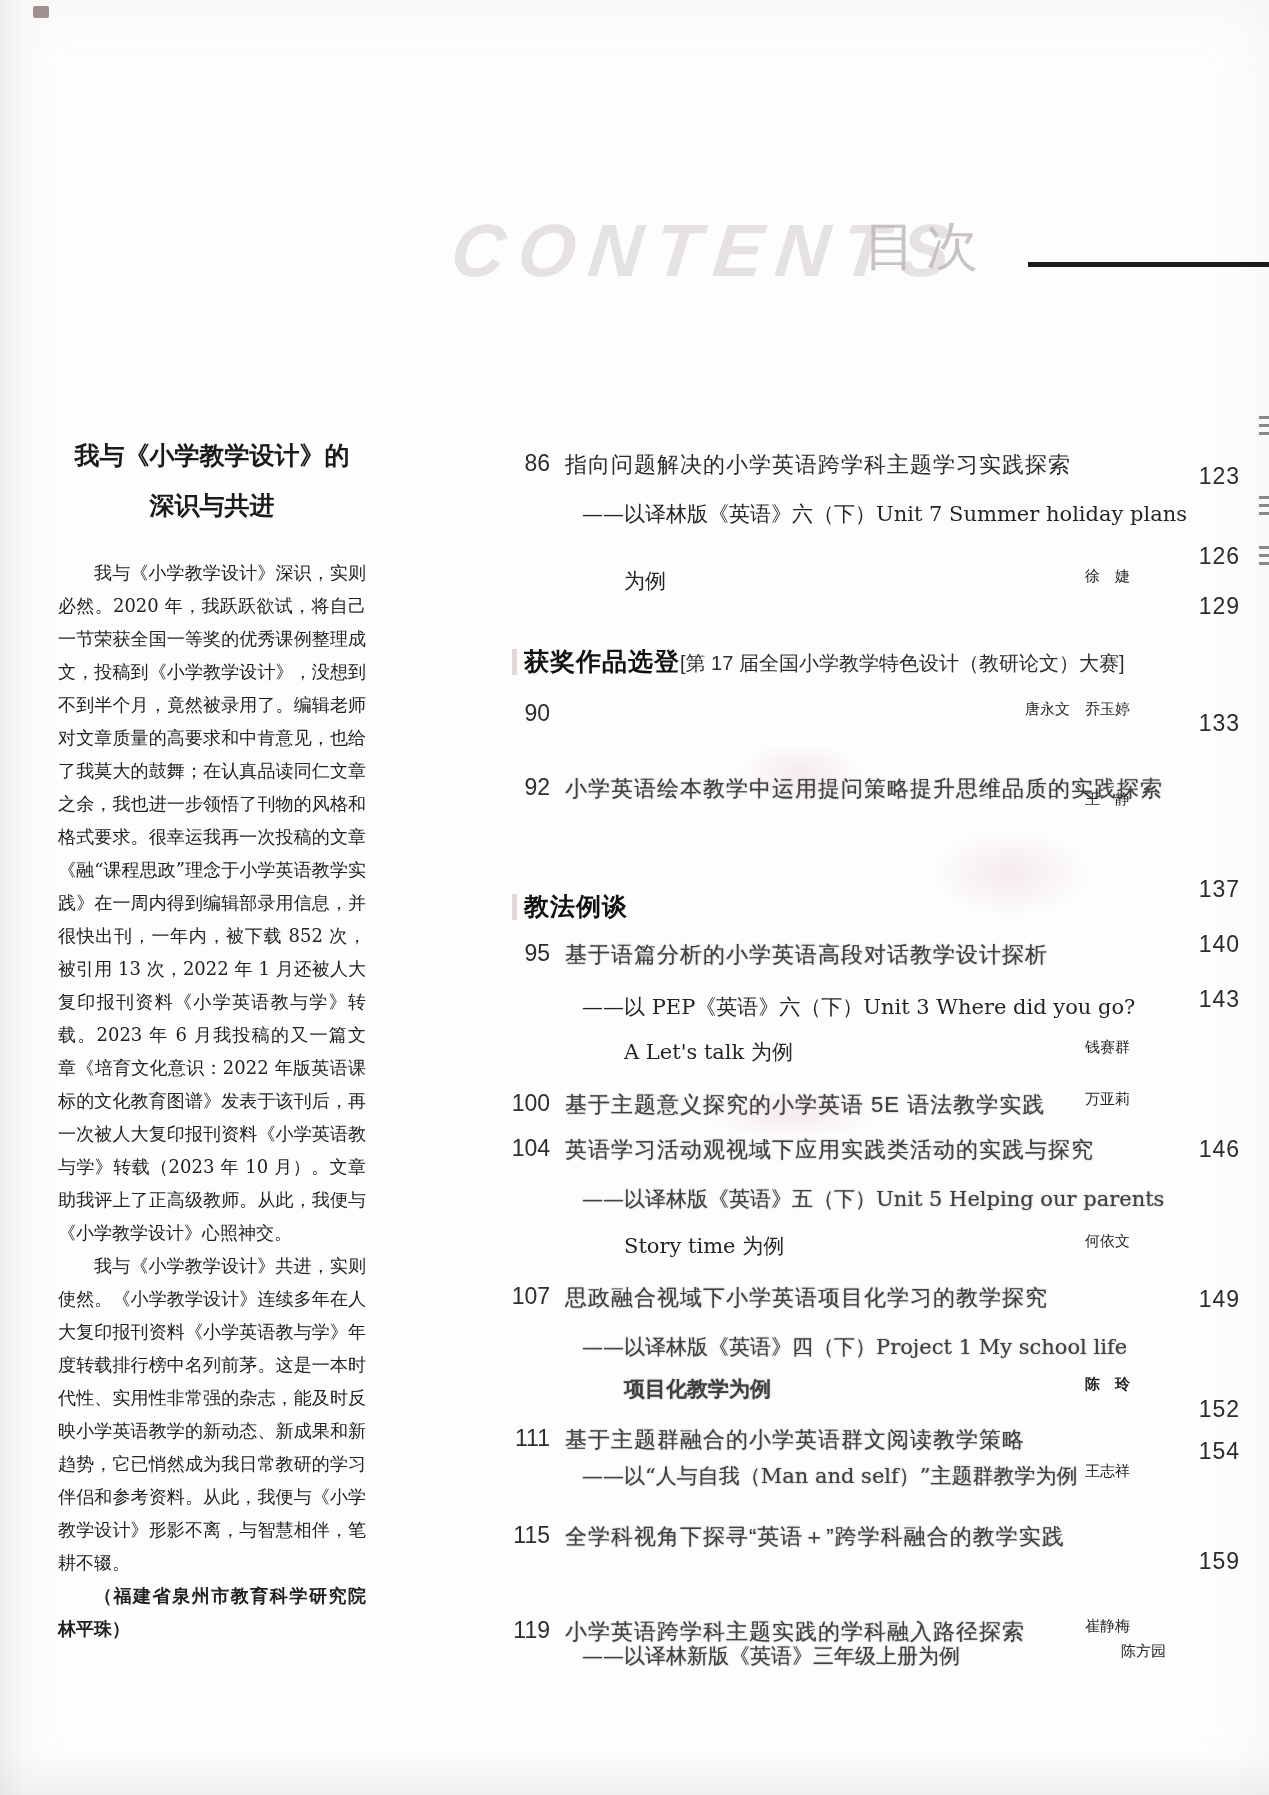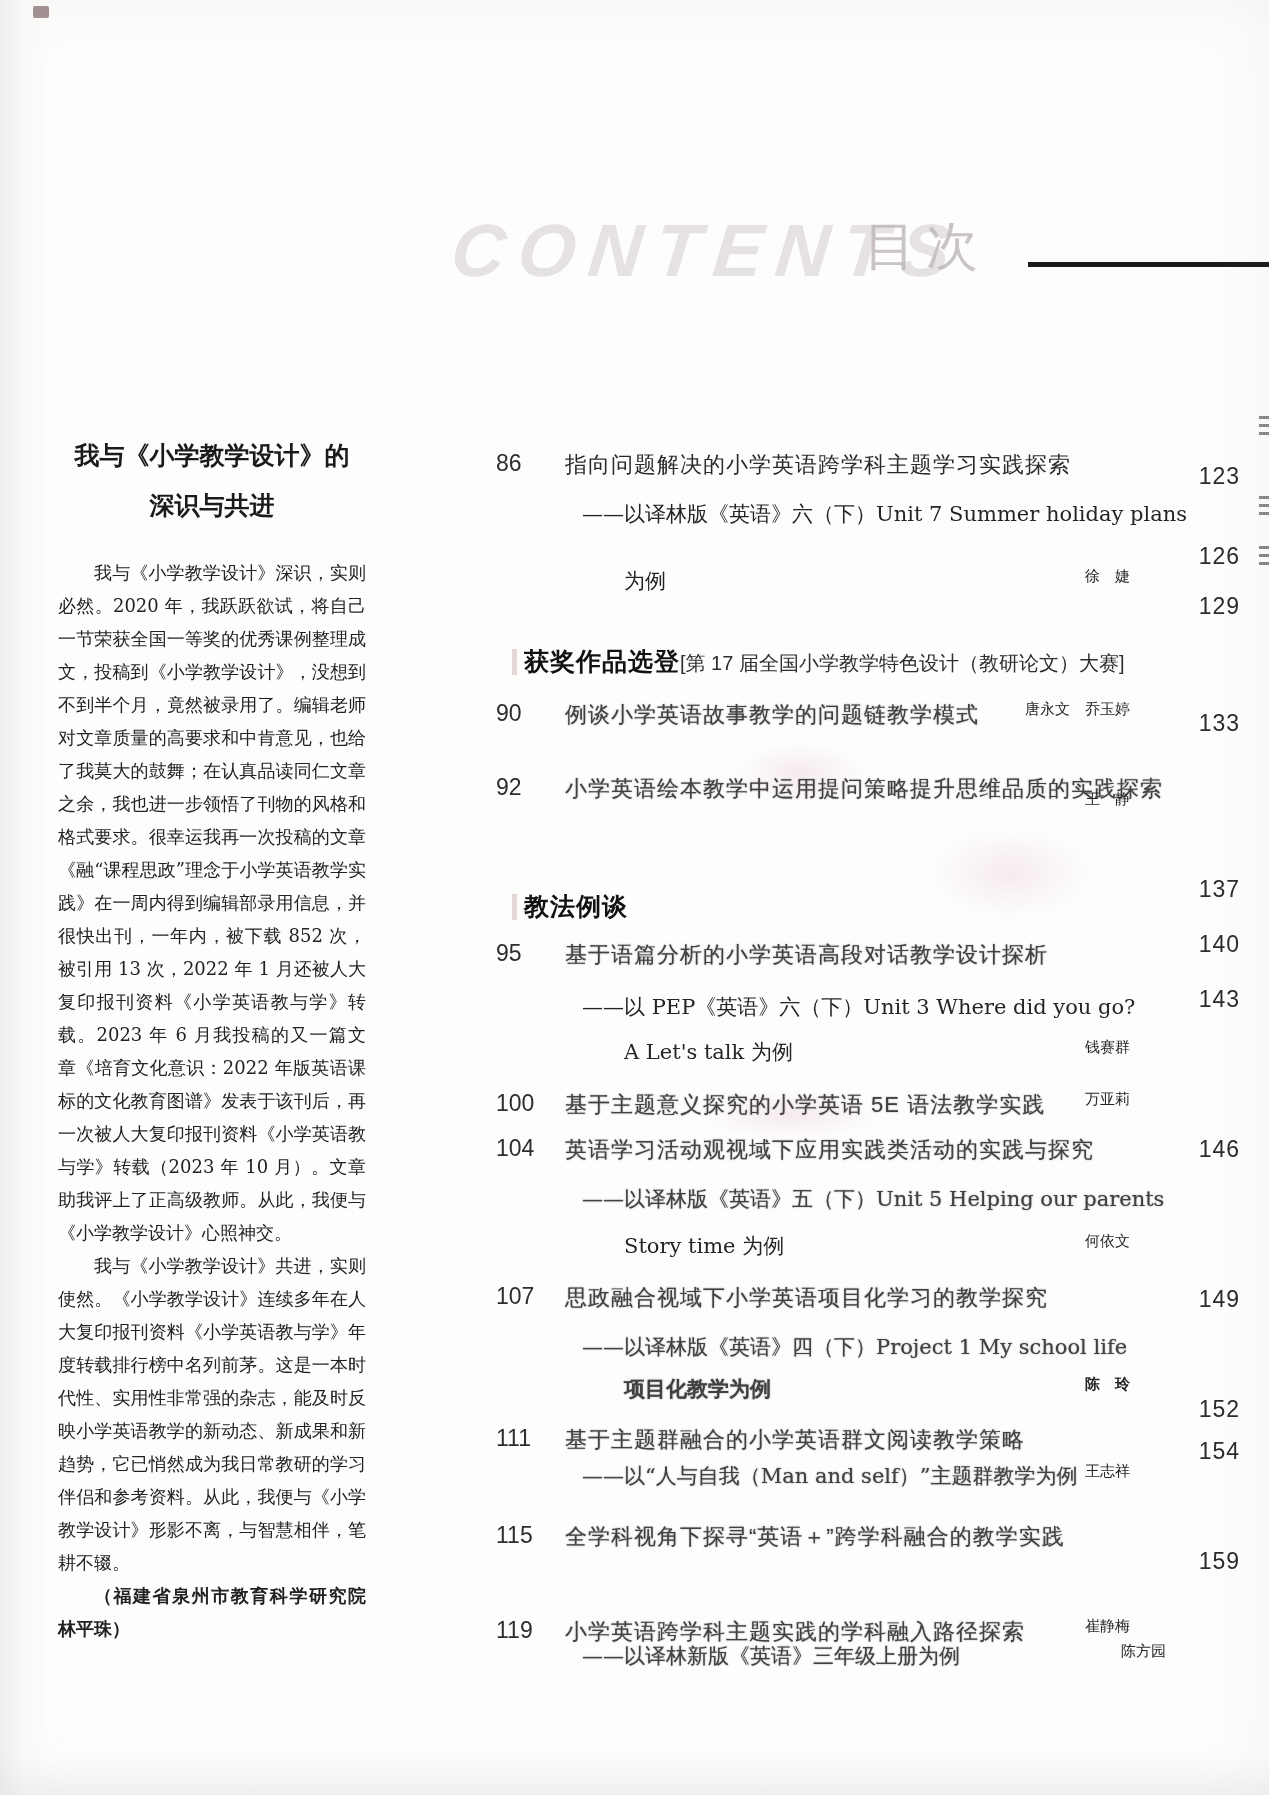--- a/index.html
+++ b/index.html
@@ -25,21 +25,21 @@
   .essay{position:absolute;left:58px;top:430px;width:308px;}
   .essay-title{ text-align:center;font-weight:bold;font-size:25px;line-height:50px;color:#1b1b1b;}
   .essay-body{margin-top:26px;}
   .essay-body p{font-family:"DejaVu Serif",serif;font-size:18px;line-height:33px;
     text-align:justify;text-indent:2em;color:#222;margin:0;}
   .essay-attr{font-weight:bold;font-size:19px;line-height:36px;text-indent:2em;
     color:#141414;margin-top:16px;text-align:justify;}
 
   
   .toc-row{position:absolute;left:0;width:1269px;height:40px;}
-  .toc-num{position:absolute;left:496px;width:54px;text-align:left;font-size:23px;color:#2d2d2d;}
+  .toc-num{position:absolute;left:496px;width:54px;text-align:right;font-size:23px;color:#2d2d2d;}
   .t-entry{position:absolute;left:565px;font-size:22px;color:#2a2a2a;white-space:nowrap;letter-spacing:1px;}
   .t-sub{position:absolute;left:582px;font-family:"DejaVu Serif",serif;font-size:21px;color:#242424;white-space:nowrap;}
   .t-sub2{position:absolute;left:624px;font-family:"DejaVu Serif",serif;font-size:21px;color:#242424;white-space:nowrap;}
   .toc-author{position:absolute;right:139px;top:0;font-family:"DejaVu Serif",serif;font-size:15px;
     color:#242424;white-space:nowrap;text-align:left;}
   .section-wrap{position:absolute;left:524px;white-space:nowrap;}
   .section-title{font-weight:bold;font-size:25px;color:#111;letter-spacing:1px;}
   .section-bracket{font-size:20px;color:#2e2e2e;}
   .section-tick{position:absolute;left:512px;top:4px;width:5px;height:26px;background:rgba(190,150,158,0.38);}
   .ghost{color:#414141;filter:blur(0.5px);text-shadow:0 0 1.5px rgba(95,82,92,0.75);}
@@ -90,21 +90,20 @@
       <div class="toc-row" style="top: 567px;">
         <span class="t-sub2">为例</span>
         <span class="toc-author">徐　婕</span>
       </div>
       <div class="toc-row" style="top: 645px;">
         <span class="section-tick"></span>
         <span class="section-wrap"><span class="section-title">获奖作品选登</span><span class="section-bracket">[第 17 届全国小学教学特色设计（教研论文）大赛]</span></span>
       </div>
       <div class="toc-row" style="top: 700px;">
         <span class="toc-num">90</span>
-        <span class="t-entry ghost">例谈小学英语故事教学的问题链教学模式</span>
         <span class="toc-author">唐永文　乔玉婷</span>
       </div>
       <div class="toc-row" style="top: 774px;">
         <span class="toc-num">92</span>
         <span class="t-entry ghost">小学英语绘本教学中运用提问策略提升思维品质的实践探索</span>
       </div>
       <div class="toc-row" style="top: 790px;">
         <span class="toc-author">王　静</span>
       </div>
       <div class="toc-row" style="top: 890px;">

